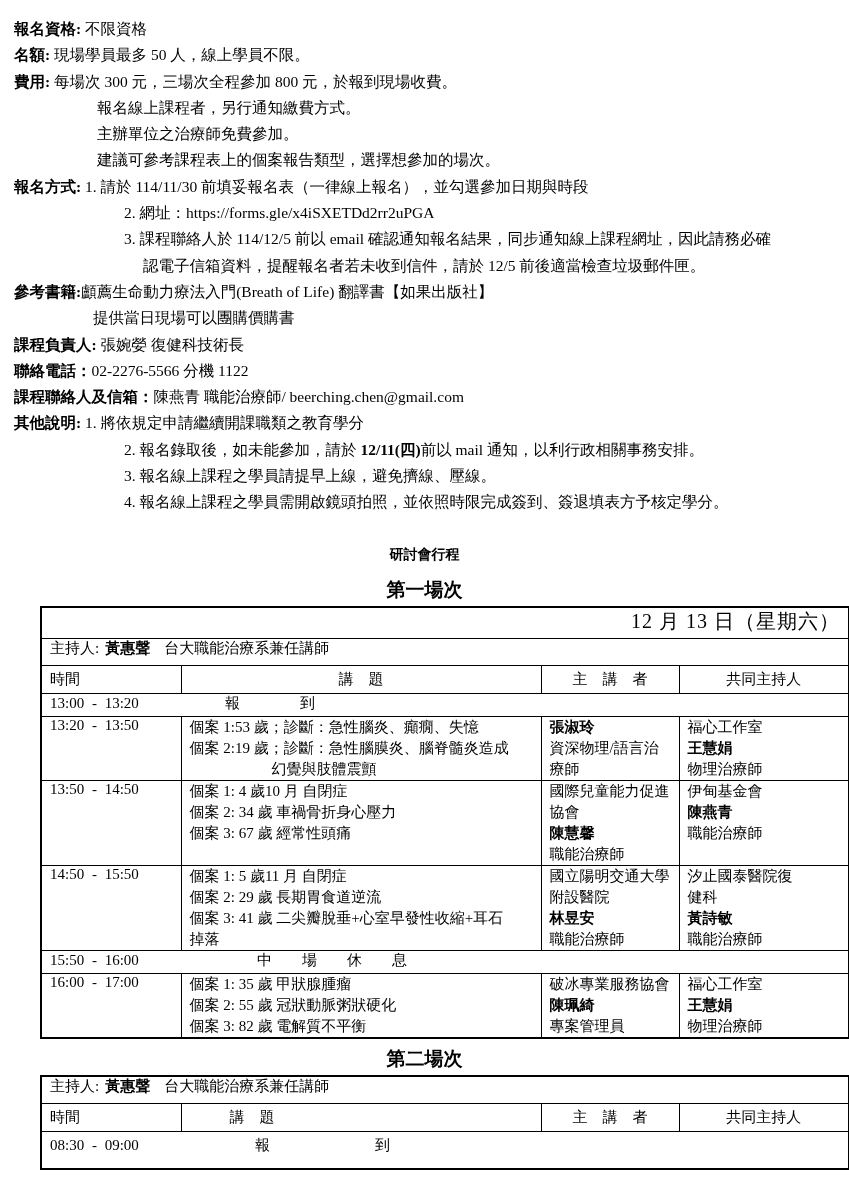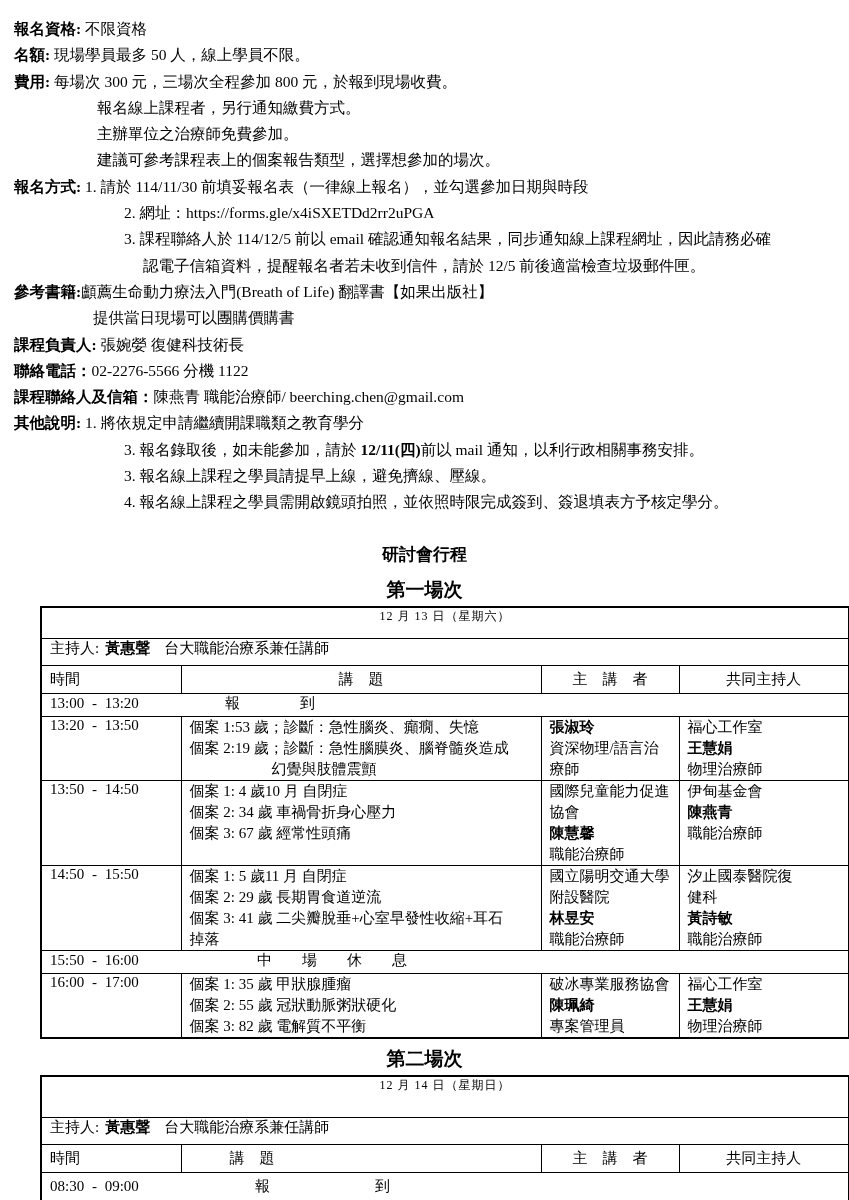--- a/index.html
+++ b/index.html
@@ -12,33 +12,33 @@
 
   
   .info{padding:16px 0 0 14px;font-size:15.5px;}
   .iline{height:26.3px;line-height:26.3px;white-space:nowrap;}
   .ind-a{padding-left:83px;}   
   .ind-b{padding-left:110px;}  
   .ind-c{padding-left:129px;}  
   .ind-d{padding-left:79px;}   
 
   
-  .sched-title{margin-top:28px;text-align:center;font-size:17px;font-weight:bold;height:22px;line-height:22px;}
+  .sched-title{margin-top:28px;text-align:center;font-size:14px;font-weight:bold;height:22px;line-height:22px;}
   .sess-title{margin-top:14px;text-align:center;font-size:19px;font-weight:bold;height:20px;line-height:20px;}
   .sess-title.second{margin-top:10px;}
 
   
   table.sched{
     border-collapse:collapse;margin:6px 0 0 40px;
     width:808px;table-layout:fixed;
     font-size:15px;
   }
   table.sched td{border:1px solid #000;padding:0 8px;vertical-align:top;}
   table.sched{border:2px solid #000;}
-  td.daterow{height:30px;text-align:center;vertical-align:middle;font-size:12px;letter-spacing:1px;}
+  td.daterow{height:30px;text-align:right;vertical-align:middle;font-size:20px;letter-spacing:1px;}
   td.daterow.tall{height:40px;}
   td.hostrow{height:26px;vertical-align:middle;white-space:nowrap;}
   td.hostrow .host-name{font-weight:bold;margin:0 14px 0 6px;}
   tr.hdr td{height:27px;vertical-align:middle;}
   td.h-time{text-align:left;padding-left:10px;}
   td.h-topic{text-align:center;}
   td.h-topic.leftish{text-align:left;padding-left:48px;}
   td.h-speaker,td.h-cohost{text-align:center;}
   td.mcell{height:22px;vertical-align:middle;white-space:nowrap;padding-left:10px;}
   td.mcell.tall2{height:32px;vertical-align:top;padding-top:4px;}
@@ -63,21 +63,21 @@
   <div class="iline"><span class="b">報名方式: </span><span>1. 請於 114/11/30 前填妥報名表（一律線上報名），並勾選參加日期與時段</span></div>
   <div class="iline ind-b"><span>2. 網址：https://forms.gle/x4iSXETDd2rr2uPGA</span></div>
   <div class="iline ind-b"><span>3. 課程聯絡人於 114/12/5 前以 email 確認通知報名結果，同步通知線上課程網址，因此請務必確</span></div>
   <div class="iline ind-c"><span>認電子信箱資料，提醒報名者若未收到信件，請於 12/5 前後適當檢查垃圾郵件匣。</span></div>
   <div class="iline"><span class="b">參考書籍:</span><span>顱薦生命動力療法入門(Breath of Life) 翻譯書【如果出版社】</span></div>
   <div class="iline ind-d"><span>提供當日現場可以團購價購書</span></div>
   <div class="iline"><span class="b">課程負責人: </span><span>張婉嫈 復健科技術長</span></div>
   <div class="iline"><span class="b">聯絡電話：</span><span>02-2276-5566 分機 1122</span></div>
   <div class="iline"><span class="b">課程聯絡人及信箱：</span><span>陳燕青 職能治療師/ beerching.chen@gmail.com</span></div>
   <div class="iline"><span class="b">其他說明: </span><span>1. 將依規定申請繼續開課職類之教育學分</span></div>
-  <div class="iline ind-b"><span>3. 報名錄取後，如未能參加，請於 </span><span class="b">12/11(四)</span><span>前以 mail 通知，以利行政相關事務安排。</span></div>
+  <div class="iline ind-b"><span>2. 報名錄取後，如未能參加，請於 </span><span class="b">12/11(四)</span><span>前以 mail 通知，以利行政相關事務安排。</span></div>
   <div class="iline ind-b"><span>3. 報名線上課程之學員請提早上線，避免擠線、壓線。</span></div>
   <div class="iline ind-b"><span>4. 報名線上課程之學員需開啟鏡頭拍照，並依照時限完成簽到、簽退填表方予核定學分。</span></div>
 </div>
 
 <div class="sched-title">研討會行程</div>
 <div class="sess-title">第一場次</div>
 
 <table class="sched">
   <colgroup>
       <col style="width:140px">
@@ -192,23 +192,20 @@
 <div class="sess-title second">第二場次</div>
 
 <table class="sched">
   <colgroup>
       <col style="width:140px">
       <col style="width:360px">
       <col style="width:138px">
       <col style="width:170px">
     </colgroup>
   <tbody>
-      <tr>
-    <td colspan="4" class="daterow tall">12 月 14 日（星期日）</td>
-  </tr>
   <tr>
     <td colspan="4" class="hostrow">
       <span>主持人:</span><span class="host-name">黃惠聲</span><span>台大職能治療系兼任講師</span>
     </td>
   </tr>
   <tr class="hdr">
     <td class="h-time">時間</td>
     <td class="h-topic leftish">講　題</td>
     <td class="h-speaker">主　講　者</td>
     <td class="h-cohost">共同主持人</td>

